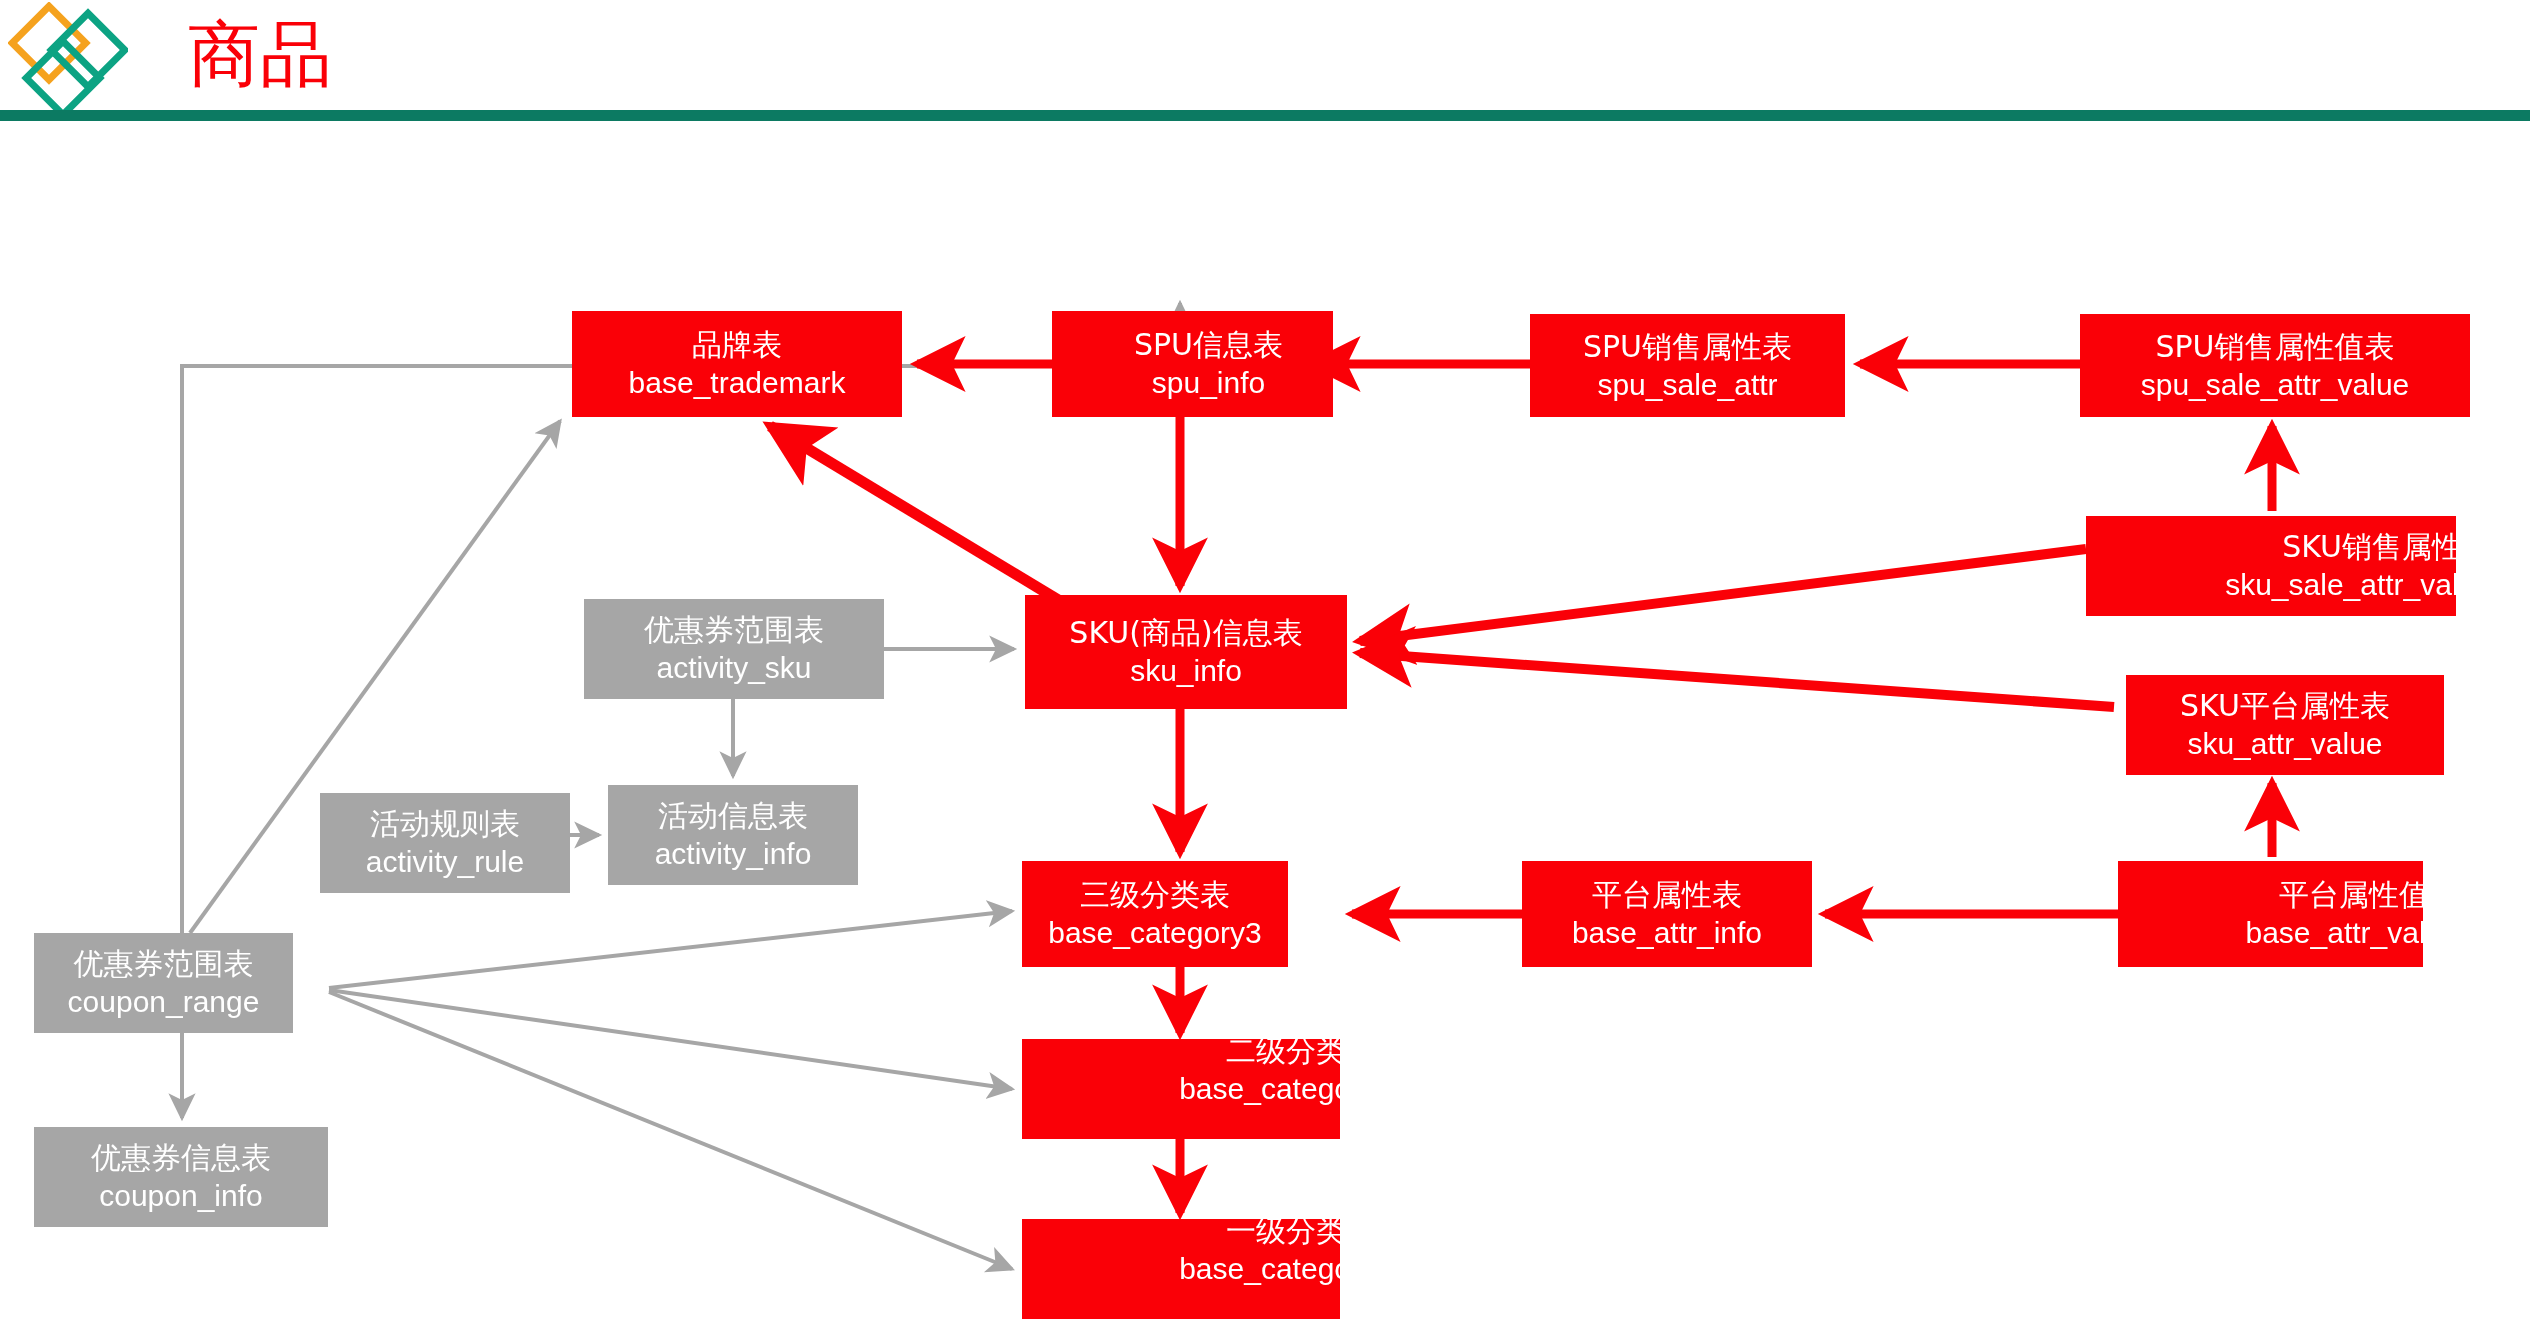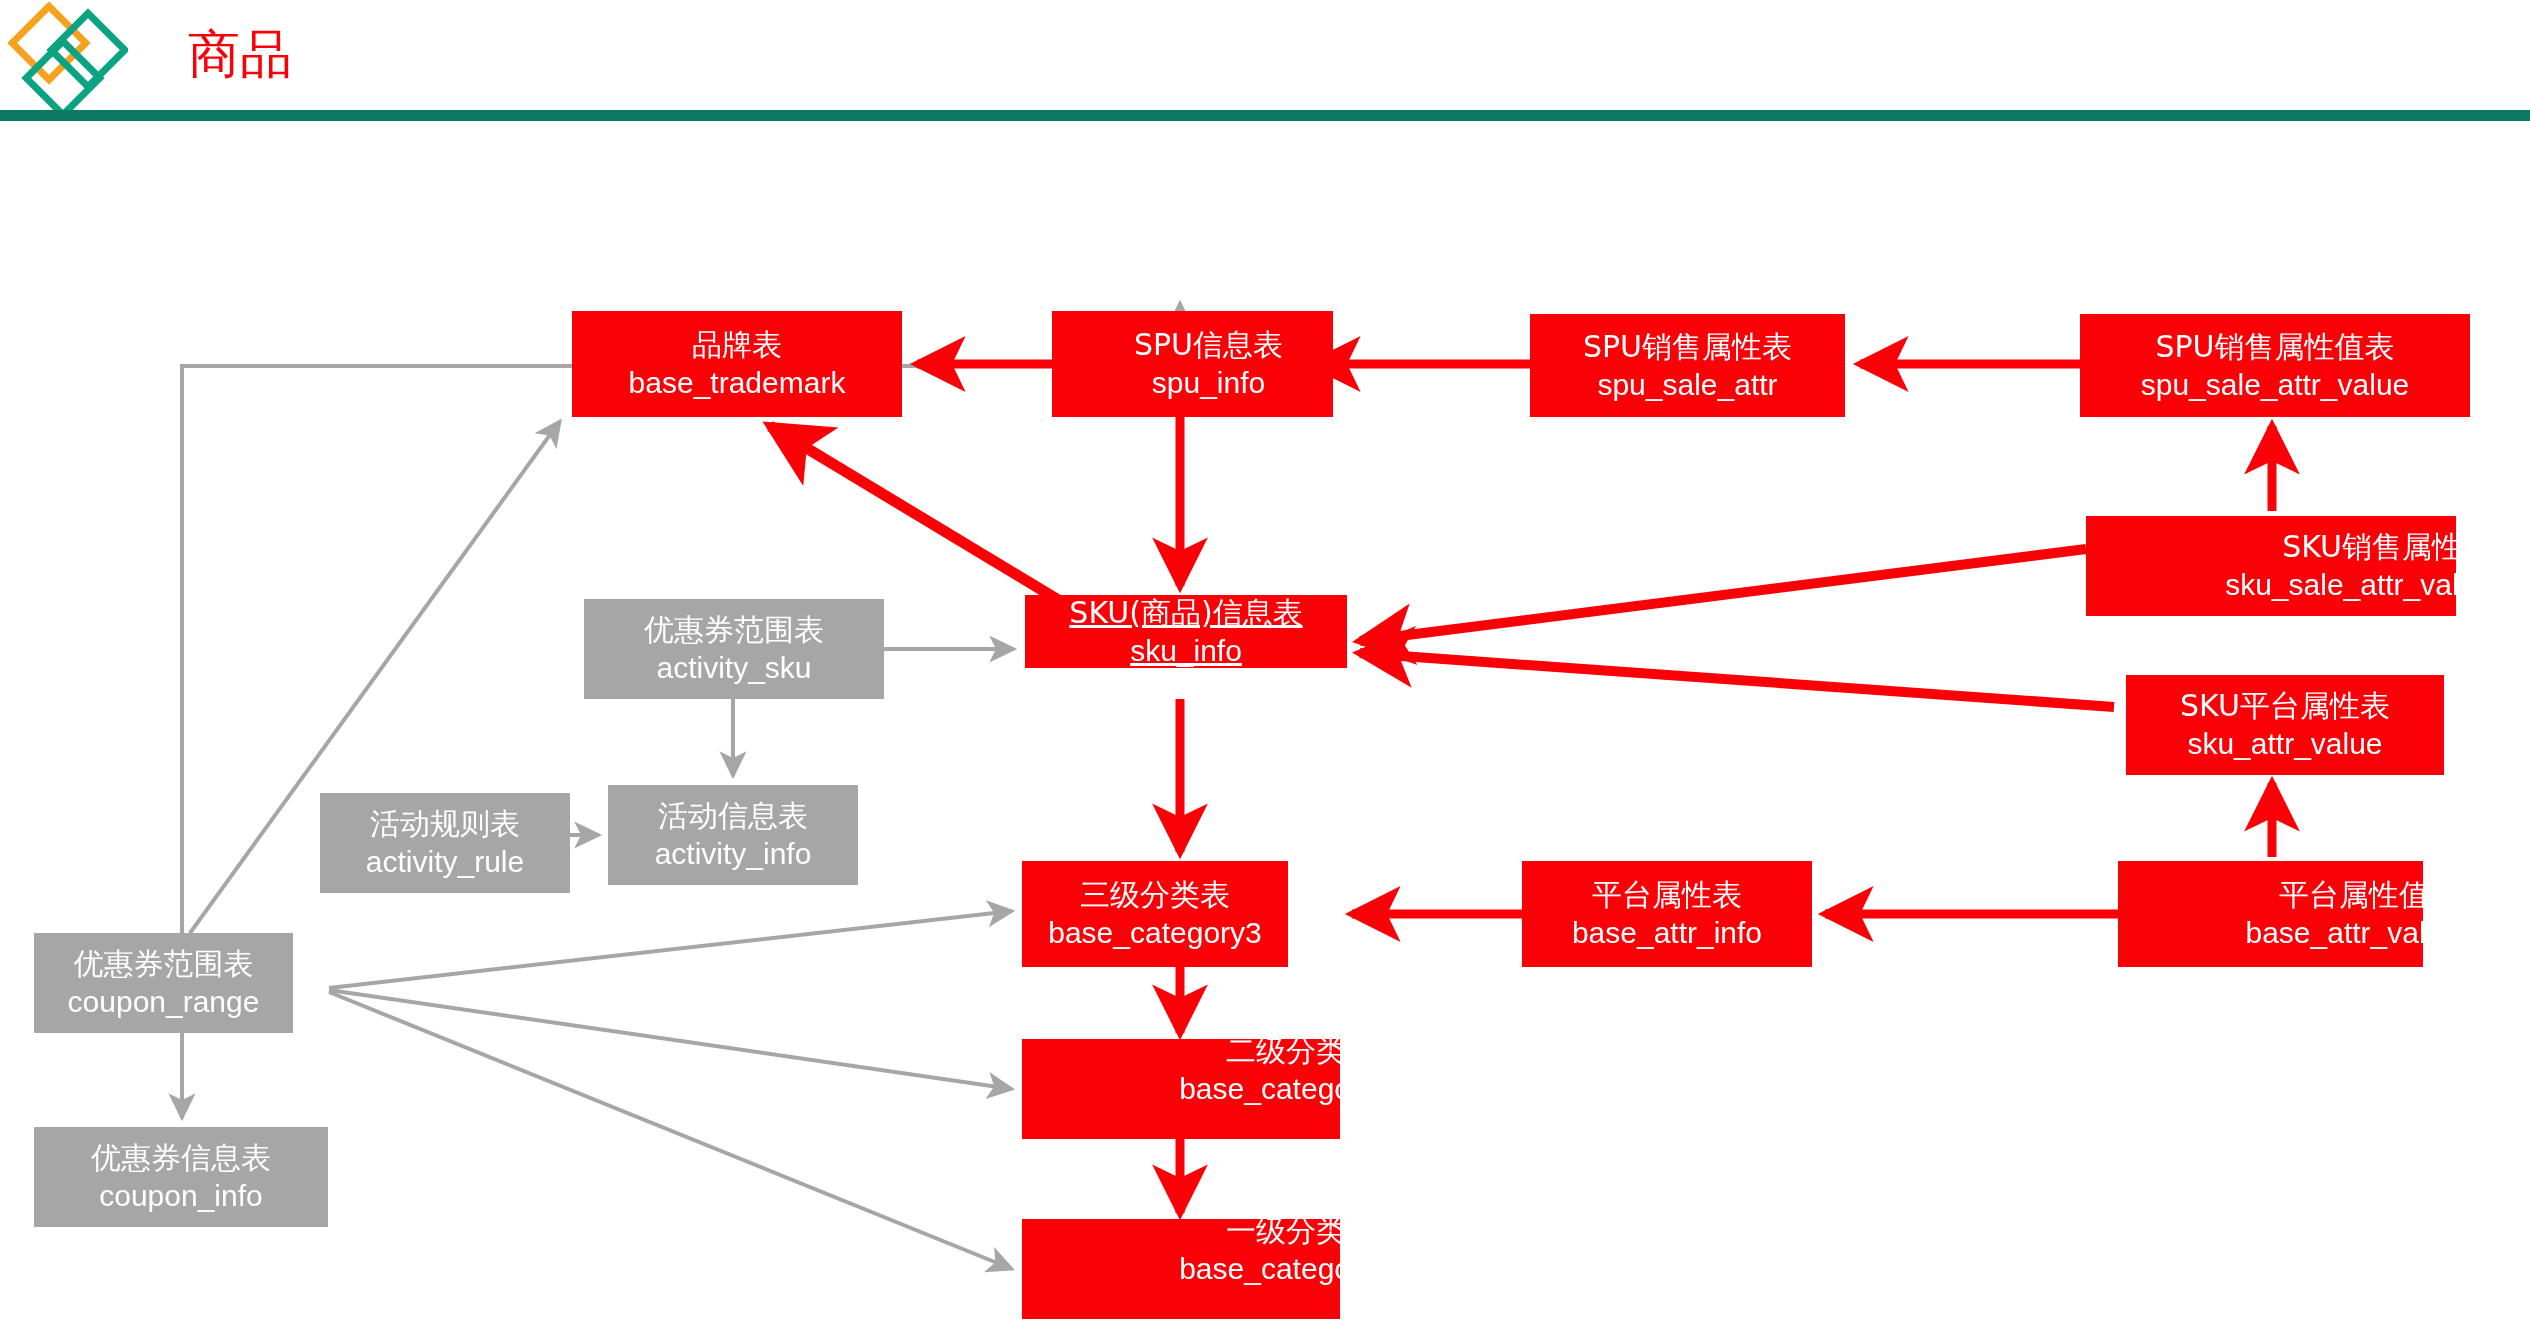--- a/index.html
+++ b/index.html
@@ -27,21 +27,21 @@
   }
   #logo {
     position: absolute;
     left: 8px; top: 2px;
     width: 120px; height: 118px;
   }
   #page-title {
     position: absolute;
     left: 188px;
     top: 12px;
-    font-size: 52px;
+    font-size: 72px;
     line-height: 84px;
     color: #fa0007;
     font-family: "DejaVu Sans", "Liberation Sans", sans-serif;
     white-space: nowrap;
   }
   #header-rule {
     position: absolute;
     left: 0;
     top: 110px;
     width: 2530px;
@@ -205,21 +205,21 @@
     <div class="node red" style="left:2114px;top:554px;width:318px;height:100px;margin-left:12px;">
       <div class="cn">SKU平台属性表</div>
       <div class="en">sku_attr_value</div>
     </div>
 
     <div class="node gray" style="left:584px;top:478px;width:300px;height:100px;">
       <div class="cn">优惠券范围表</div>
       <div class="en">activity_sku</div>
     </div>
 
-    <div class="node red" style="left:1025px;top:474px;width:322px;height:73px;text-decoration:underline;">
+    <div class="node red" style="left:1025px;top:474px;width:322px;height:114px;">
       <div class="cn">SKU(商品)信息表</div>
       <div class="en">sku_info</div>
     </div>
 
     <div class="node gray" style="left:320px;top:664px;width:250px;height:100px;margin-top:8px;">
       <div class="cn">活动规则表</div>
       <div class="en">activity_rule</div>
     </div>
 
     <div class="node gray" style="left:608px;top:664px;width:250px;height:100px;">

